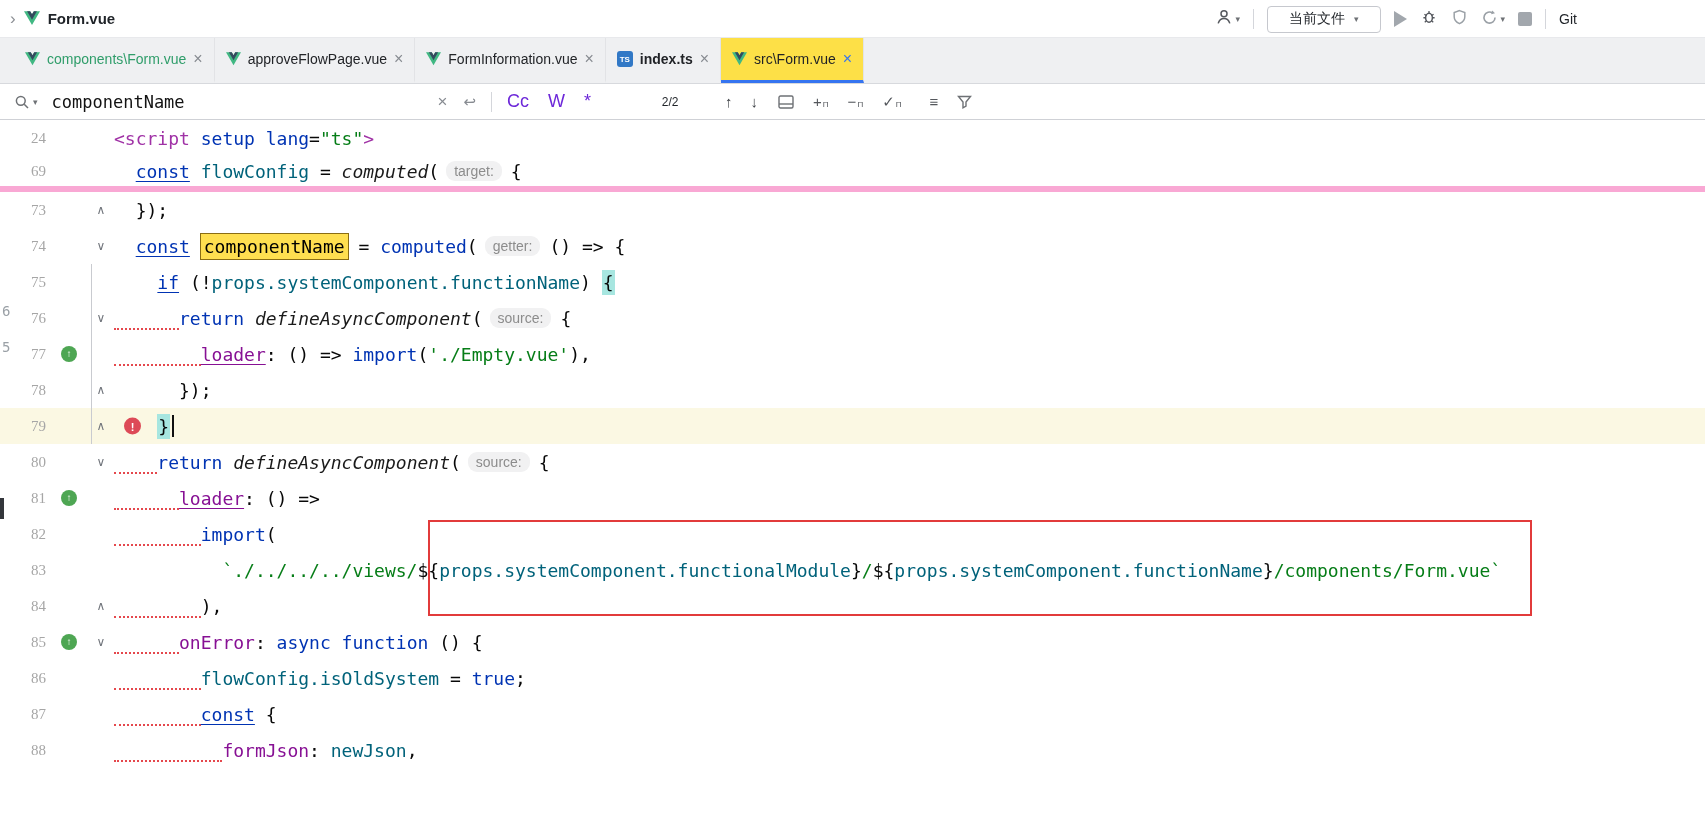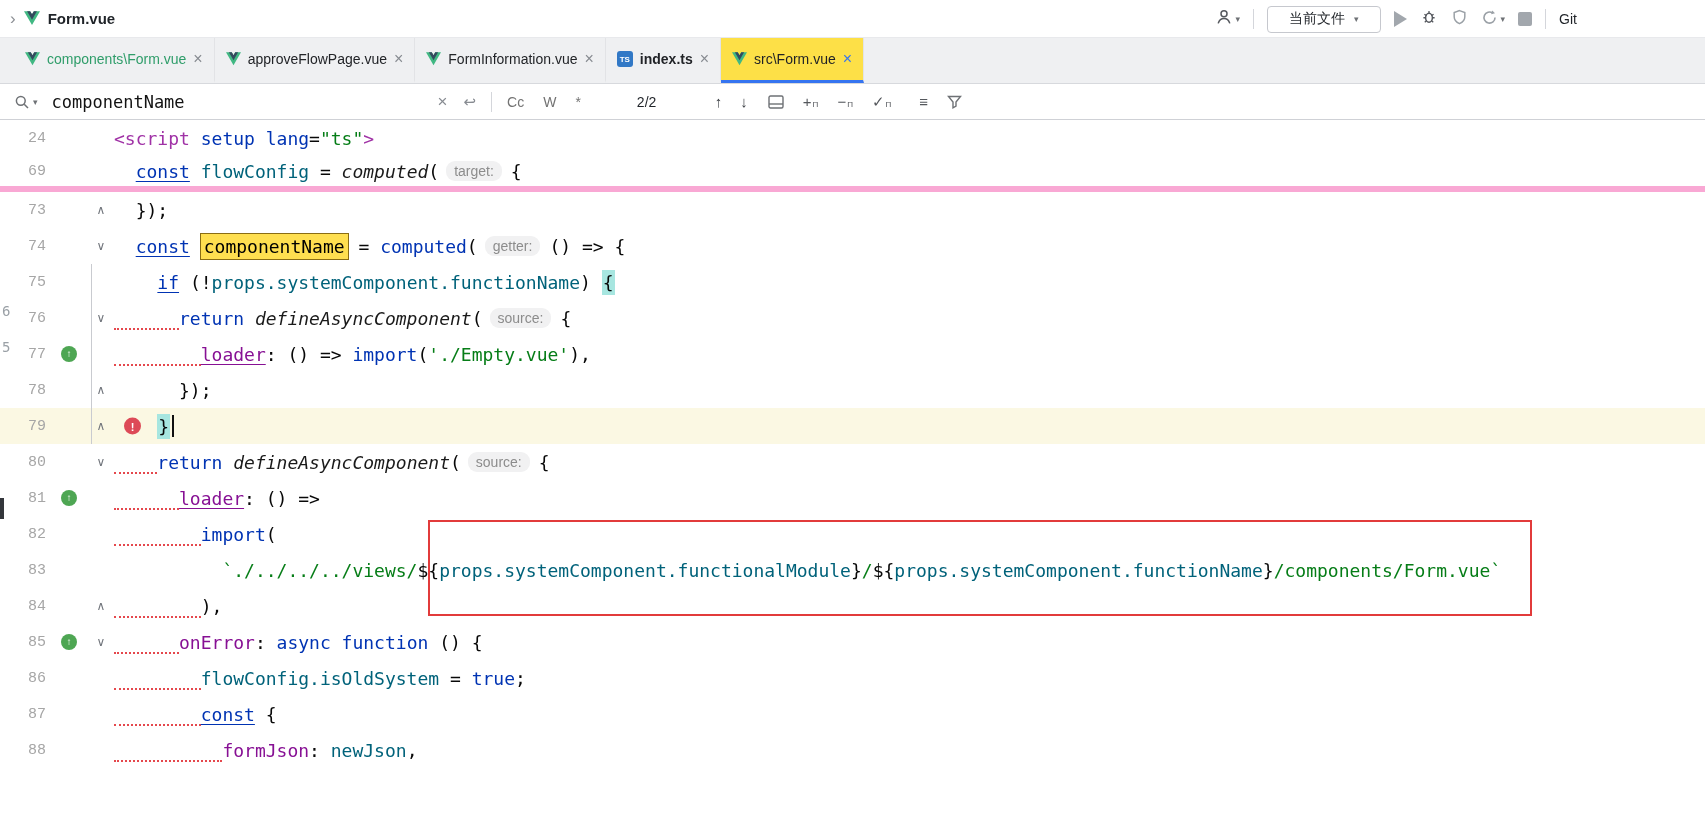--- a/index.html
+++ b/index.html
@@ -29,37 +29,37 @@
   .tab.active .tab-close{color:#3574F0}
   .ts-badge{width:16px;height:16px;background:#3178C6;color:#fff;border-radius:3px;font-size:8px;font-weight:700;display:flex;align-items:center;justify-content:center;flex:none}
 
   
   .search-bar{height:36px;background:#fff;border-bottom:1px solid #CFD1D6;display:flex;align-items:center;padding-left:14px;font-size:14px;color:#5A5E66}
   .sb-mag{display:flex;align-items:center;margin-right:3px}
   .search-query{font-family:"DejaVu Sans Mono","Liberation Mono",monospace;font-size:17px;color:#121212;width:378px;margin-left:14px;white-space:pre}
   .sb-clear{margin-left:8px;color:#878B91;font-size:17px}
   .sb-nl{margin-left:16px;color:#878B91;font-size:15px}
   .search-bar .vdiv{margin:0 15px}
-  .sb-toggles{display:flex;gap:19px;font-size:14px;color:#737373}
-  .sb-count{margin-left:56px;width:46px;color:#1F2328;font-size:14px}
+  .sb-toggles{display:flex;gap:19px;font-size:18px;color:#6d28d9}
+  .sb-count{margin-left:56px;width:46px;text-align:center;color:#1F2328;font-size:12px}
   .sb-arrow{margin-left:32px;color:#3F4247;font-size:15px}
   .sb-arrow + .sb-arrow{margin-left:18px}
   .sb-window{margin-left:20px;display:flex;align-items:center}
   .occ{margin-left:19px;display:flex;align-items:flex-end;color:#54575C}
   .occ .main{font-size:15px;line-height:14px}
   .occ .sub{font-size:8px;margin-left:1px}
   .sb-filterlines{margin-left:28px;color:#54575C;font-size:15px}
   .sb-funnel{margin-left:19px;display:flex;align-items:center}
 
   
   .editor{position:absolute;top:120px;left:0;right:0;background:#fff}
   .code-row{height:36px;display:flex;align-items:center;position:relative;background:#fff}
   .code-row.current{background:#FBF8E3}
   .code-row.sticky-last{border-bottom:6px solid #f9a8d4}
-  .ln{width:50px;text-align:right;padding-right:4px;font-family:Liberation Mono, monospace;font-size:15px;color:#A6A6A6;flex:none}
+  .ln{width:50px;text-align:right;padding-right:4px;font-family:Liberation Serif, serif;font-size:15px;color:#A6A6A6;flex:none}
   .gut-ic{width:38px;display:flex;justify-content:center;flex:none}
   .green-dot{width:16px;height:16px;border-radius:50%;background:#4EA653;color:#fff;font-size:10px;line-height:16px;text-align:center}
   .gut-fold{width:26px;text-align:center;font-size:12px;color:#71757C;flex:none}
   .code-text{font-family:"DejaVu Sans Mono","Liberation Mono",monospace;font-size:18px;white-space:pre;color:#080808;display:flex;align-items:center}
   .code-text span{white-space:pre}
   .tk-p{color:#080808}
   .tk-k{color:#0033B3}
   .tk-a{color:#0033B3}
   .tk-t{color:#A032A6}
   .tk-i{color:#00627A}

